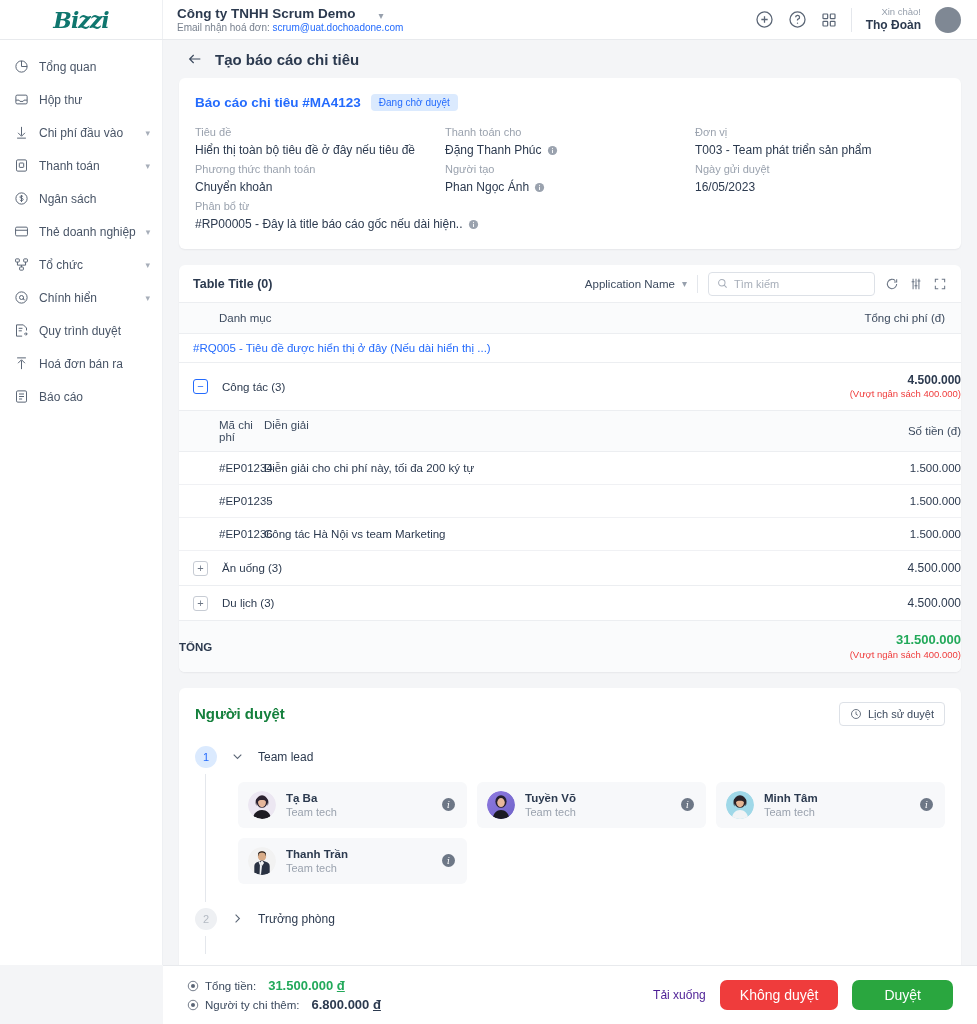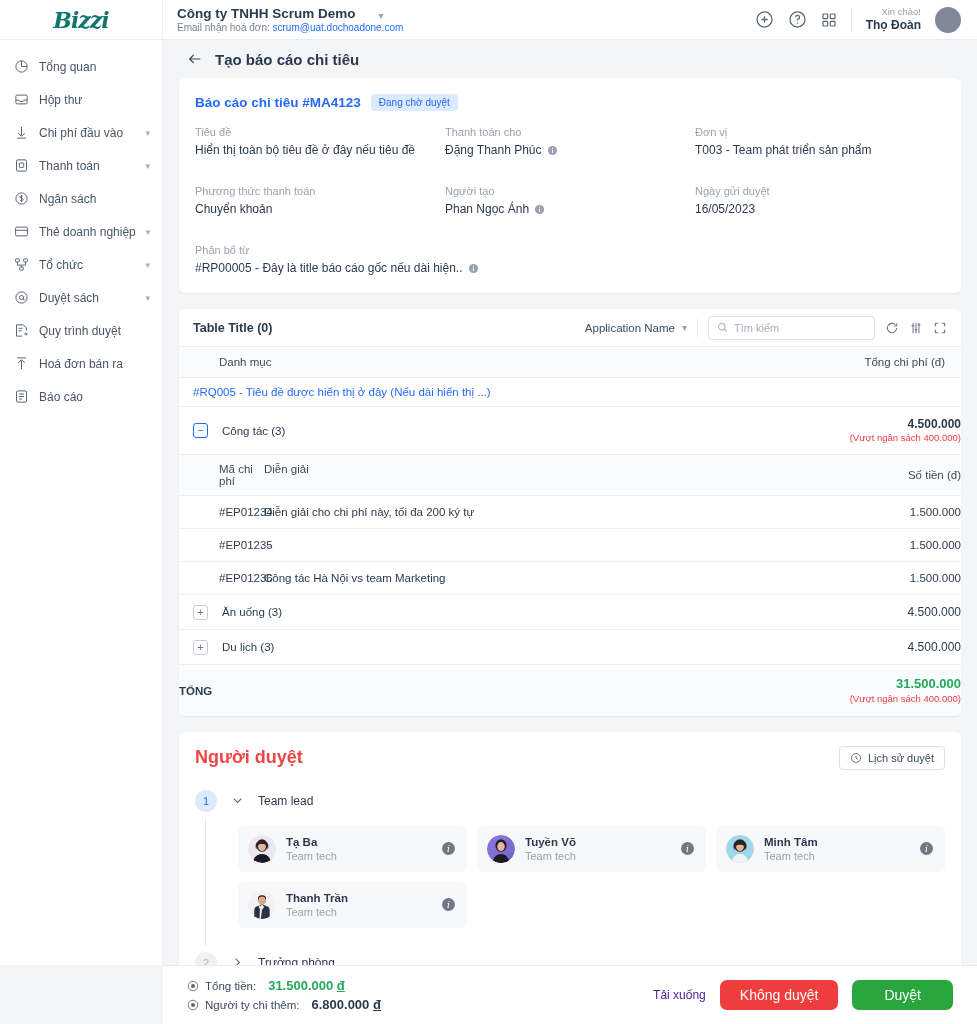--- a/index.html
+++ b/index.html
@@ -67,21 +67,21 @@
 
   .card { background: #fff; border-radius: 6px; box-shadow: 0 1px 2px rgba(16,24,40,.06); }
 
   
   .info-card { padding: 16px 16px 18px 16px; margin-bottom: 16px; }
   .info-top { display: flex; align-items: center; gap: 10px; margin-bottom: 15px; }
   .report-code { font-size: 13.5px; font-weight: 700; color: #246bfd; }
   .badge-status {
     background: #dbeafe; color: #246bfd; font-size: 10px; padding: 3px 8px; border-radius: 4px; font-weight: 400;
   }
-  .info-grid { display: grid; grid-template-columns: 1fr 1fr 1fr; row-gap: 28px; }
+  .info-grid { display: grid; grid-template-columns: 1fr 1fr 1fr; row-gap: 6px; }
   .info-field { display: flex; flex-direction: column; gap: 5px; }
   .info-label { font-size: 11px; color: #9aa2ae; }
   .info-value { font-size: 12px; color: #2c3a4f; display: flex; align-items: center; gap: 5px; }
   .info-ico { width: 11px; height: 11px; color: #9aa2ae; display:block; flex:0 0 11px; }
   .info-span3 { grid-column: 1 / -1; }
 
   
   .table-card { margin-bottom: 16px; overflow: hidden; }
   .table-toolbar {
     height: 38px; display: flex; align-items: center; justify-content: space-between;
@@ -129,21 +129,21 @@
   .sub-desc { font-size: 11.5px; color: #2c3a4f; }
   .sub-dash { color: #b4bac3; }
 
   .total-row td { background: #fafbfc; padding: 10px 0; border-top: 1px solid #eceef1; }
   .total-label { padding-left: 40px; font-size: 11.5px; font-weight: 700; color: #2c3a4f; }
   .total-amount { font-size: 13px; font-weight: 700; color: #22a95a; line-height: 1.35; }
 
   
   .appr-card { padding: 14px 16px 22px 16px; margin-bottom: 16px; }
   .appr-head { display: flex; align-items: center; justify-content: space-between; margin-bottom: 14px; }
-  .appr-title { font-size: 18px; font-weight: 700; color: #ef4444; }
+  .appr-title { font-size: 15px; font-weight: 700; color: #15803d; }
   .history-btn {
     display: flex; align-items: center; gap: 6px; border: 1px solid #dde1e7; border-radius: 4px;
     padding: 5px 10px; font-size: 11px; color: #3c4a5e; background: #fff; cursor: pointer;
     font-family: "Liberation Sans", sans-serif;
   }
   .clock-ico { width: 12px; height: 12px; color: #5b6676; display:block; }
 
   .step { position: relative; padding-left: 0; }
   .step-head { display: flex; align-items: center; gap: 14px; height: 34px; }
   .step-num {
@@ -315,21 +315,21 @@
         <span class="nav-label">Tổ chức</span>
         <span class="nav-chev">▾</span>
       </div>
 
       <div class="nav-item">
         <svg class="nav-ico" viewBox="0 0 24 24" fill="none" stroke="currentColor" stroke-width="1.6">
           <circle cx="12" cy="12" r="9"></circle>
             <circle cx="12" cy="12" r="3.2"></circle>
             <path d="M15.2 12v3c0 1 1.8 1.3 2.4 0"></path>
         </svg>
-        <span class="nav-label">Duyệt sách</span>
+        <span class="nav-label">Chính hiển</span>
         <span class="nav-chev">▾</span>
       </div>
 
       <div class="nav-item">
         <svg class="nav-ico" viewBox="0 0 24 24" fill="none" stroke="currentColor" stroke-width="1.6">
           <path d="M4 3h11l5 5v4"></path>
             <path d="M4 3v18h9"></path>
             <path d="M7.5 8.5h6M7.5 12.5h5"></path>
           <path d="M16 17.5h5M19 15l2 2.5-2 2.5"></path>
         </svg>

